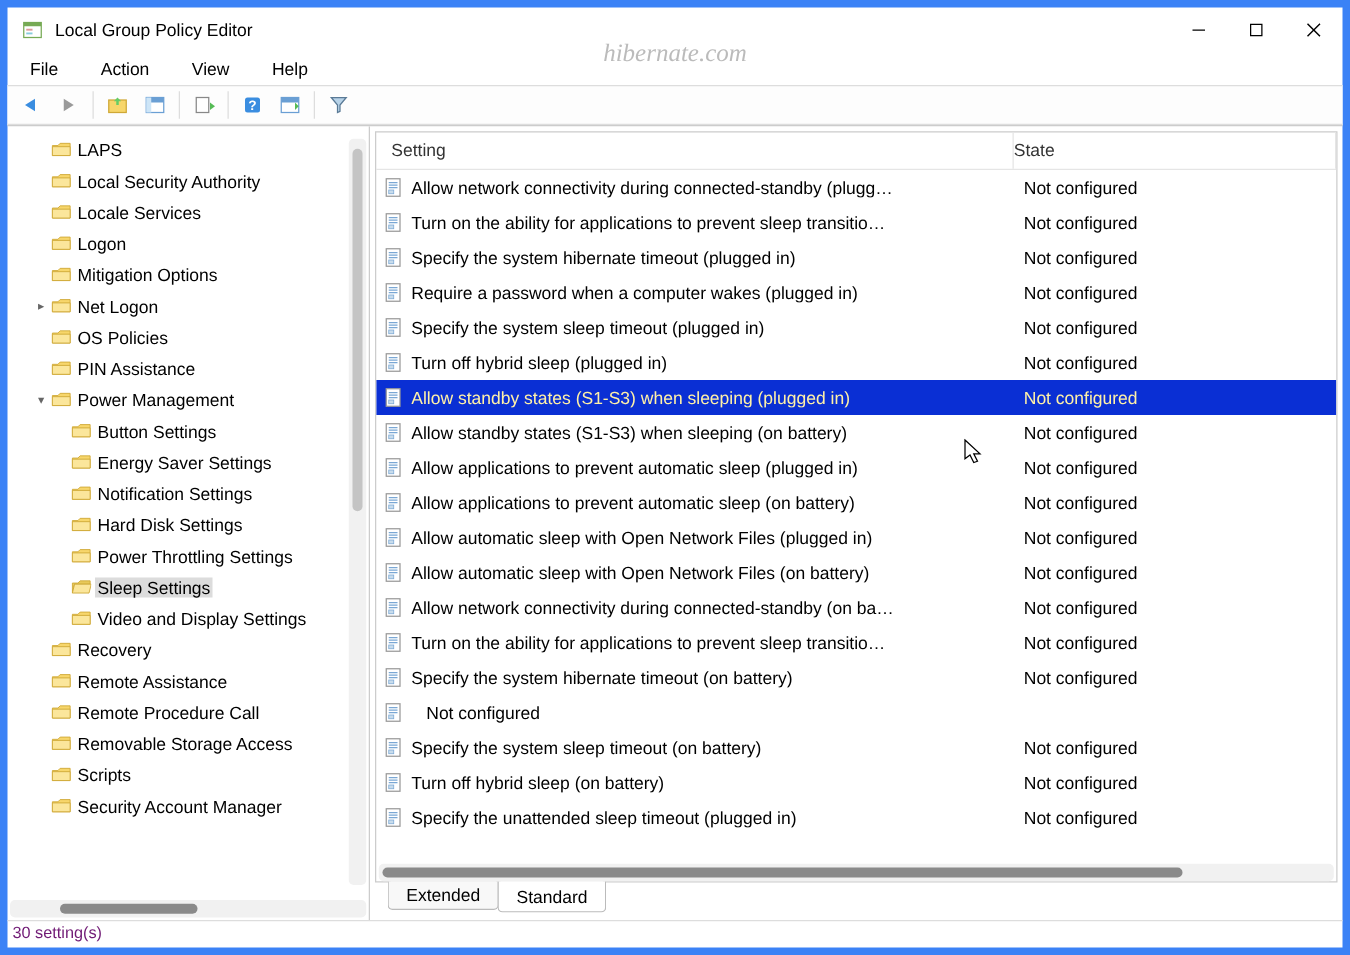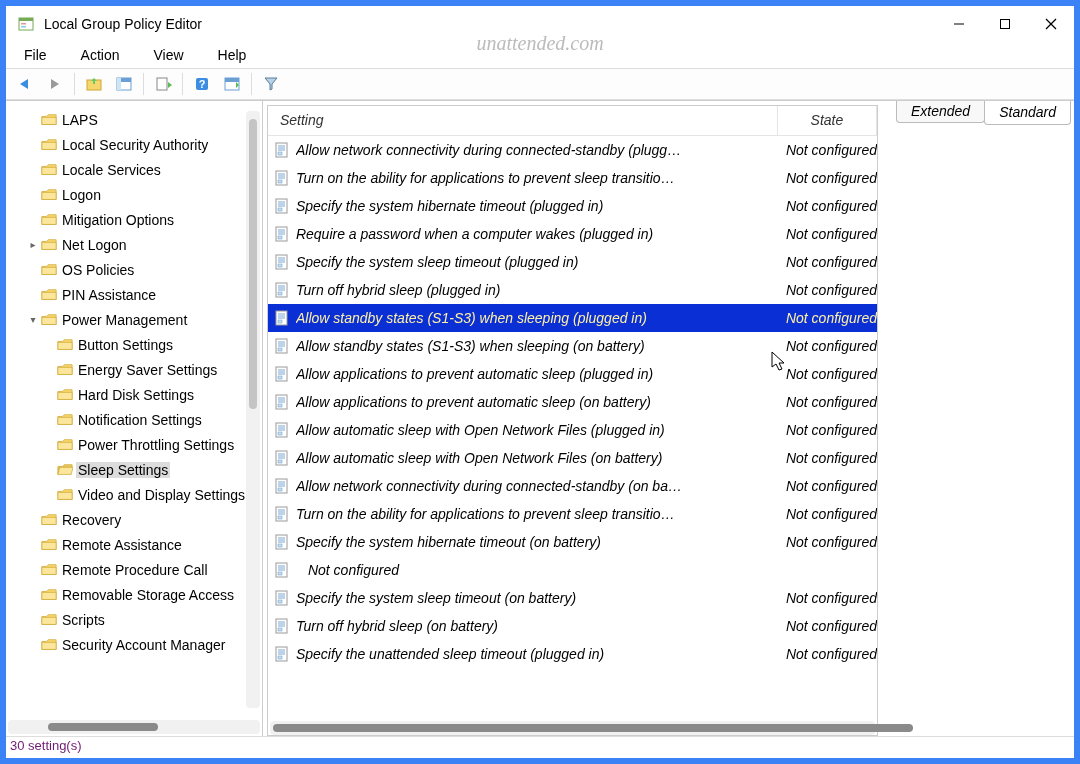--- a/index.html
+++ b/index.html
@@ -33,21 +33,21 @@
   .tree-row .label { color:#000; padding:0 2px; }
   .tree-row.selected .label { background:#dcdcdc; }
   .tree-vscroll { position:absolute; right:2px; top:10px; bottom:28px; width:14px; background:#f1f1f1; border-radius:4px; }
   .tree-vscroll .thumb { position:absolute; top:8px; width:8px; left:3px; height:290px; background:#c4c4c4; border-radius:4px; }
   .tree-hscroll { height:14px; background:#f1f1f1; margin:0 2px 2px 2px; position:relative; border-radius:4px;}
   .tree-hscroll .thumb { position:absolute; left:40px; top:3px; width:110px; height:8px; background:#8a8a8a; border-radius:4px; }
   
   .list-pane { flex:1; display:flex; flex-direction:column; border:1px solid #ccc; margin:4px 4px 0 4px; }
   .list-header { height:30px; display:flex; border-bottom:1px solid #e5e5e5; }
   .col-setting { width:510px; padding:6px 0 0 12px; border-right:1px solid #e5e5e5; color:#333; }
-  .col-state { flex:1; padding:6px 0 0 0; text-align:center; color:#333; border-right:1px solid #e5e5e5;}
+  .col-state { flex:1; padding:6px 0 0 0; color:#333; border-right:1px solid #e5e5e5;}
   .list-body { flex:1; overflow:hidden; }
   .list-row { display:flex; align-items:center; height:28px; }
   .list-row .ricon { width:28px; display:inline-flex; align-items:center; justify-content:center; }
   .list-row .rname { width:478px; white-space:nowrap; overflow:hidden; text-overflow:ellipsis; color:#000; }
   .list-row .rstate { flex:1; padding-left:12px; color:#000; white-space:nowrap; }
   .list-row.selected { background:#0a2fd4; }
   .list-row.selected .rname, .list-row.selected .rstate { color:#fff1a8; }
   .list-hscroll { height:14px; background:#f1f1f1; position:relative; border-radius:4px; margin:0 2px;}
   .list-hscroll .thumb { position:absolute; left:3px; top:3px; width:640px; height:8px; background:#8a8a8a; border-radius:4px; }
   
@@ -68,21 +68,21 @@
   <div class="titlebar">
     <span class="app-icon">
       <svg viewBox="0 0 16 16">
           <rect x="1" y="2" width="14" height="12" fill="#fff" stroke="#7a5" stroke-width="1"></rect>
           <rect x="1" y="2" width="14" height="3" fill="#7a5"></rect>
           <rect x="3" y="7" width="5" height="1.5" fill="#d99"></rect>
           <rect x="3" y="10" width="5" height="1.5" fill="#8cd"></rect>
         </svg>
     </span>
     <span class="title">Local Group Policy Editor</span>
-    <span class="watermark">unattended.com</span>
+    <span class="watermark">hibernate.com</span>
     <div class="win-controls">
       <div class="win-btn">
           <svg width="12" height="12">
             <line x1="1" y1="6" x2="11" y2="6" stroke="#000" stroke-width="1"></line>
           </svg>
         </div>
       <div class="win-btn">
           <svg width="12" height="12">
             <rect x="1.5" y="1.5" width="9" height="9" fill="none" stroke="#000" stroke-width="1"></rect>
           </svg>
@@ -272,31 +272,31 @@
             <span class="label">Energy Saver Settings</span>
           </div>
           <div class="tree-row depth2">
             <span class="expander"></span>
             <span class="ficon">
               <svg class="folder-svg" viewBox="0 0 18 14">
                 <path d="M1 3 L6 3 L8 1 L17 1 L17 12 L1 12 Z" fill="#f7d66b" stroke="#cfa836" stroke-width="0.8"></path>
                 <path d="M1 4 L17 4 L17 12 L1 12 Z" fill="#fbe69b" stroke="#cfa836" stroke-width="0.8"></path>
               </svg>
             </span>
+            <span class="label">Notification Settings</span>
+          </div>
+          <div class="tree-row depth2">
+            <span class="expander"></span>
+            <span class="ficon">
+              <svg class="folder-svg" viewBox="0 0 18 14">
+                <path d="M1 3 L6 3 L8 1 L17 1 L17 12 L1 12 Z" fill="#f7d66b" stroke="#cfa836" stroke-width="0.8"></path>
+                <path d="M1 4 L17 4 L17 12 L1 12 Z" fill="#fbe69b" stroke="#cfa836" stroke-width="0.8"></path>
+              </svg>
+            </span>
             <span class="label">Hard Disk Settings</span>
-          </div>
-          <div class="tree-row depth2">
-            <span class="expander"></span>
-            <span class="ficon">
-              <svg class="folder-svg" viewBox="0 0 18 14">
-                <path d="M1 3 L6 3 L8 1 L17 1 L17 12 L1 12 Z" fill="#f7d66b" stroke="#cfa836" stroke-width="0.8"></path>
-                <path d="M1 4 L17 4 L17 12 L1 12 Z" fill="#fbe69b" stroke="#cfa836" stroke-width="0.8"></path>
-              </svg>
-            </span>
-            <span class="label">Notification Settings</span>
           </div>
           <div class="tree-row depth2">
             <span class="expander"></span>
             <span class="ficon">
               <svg class="folder-svg" viewBox="0 0 18 14">
                 <path d="M1 3 L6 3 L8 1 L17 1 L17 12 L1 12 Z" fill="#f7d66b" stroke="#cfa836" stroke-width="0.8"></path>
                 <path d="M1 4 L17 4 L17 12 L1 12 Z" fill="#fbe69b" stroke="#cfa836" stroke-width="0.8"></path>
               </svg>
             </span>
             <span class="label">Power Throttling Settings</span>
@@ -383,21 +383,21 @@
           </div>
         </div>
       <div class="tree-vscroll">
           <div class="thumb"></div>
         </div>
       <div class="tree-hscroll">
           <div class="thumb"></div>
         </div>
     </div>
 
-    <div style="flex:1; display:flex; flex-direction:row;font-style:italic;">
+    <div style="flex:1; display:flex; flex-direction:column;">
       <div class="list-pane">
         <div class="list-header">
           <div class="col-setting">Setting</div>
           <div class="col-state">State</div>
         </div>
         <div class="list-body" id="list-body">
             <div class="list-row">
               <span class="ricon">
                 <svg class="policy-icon" viewBox="0 0 16 16">
                   <rect x="2" y="1" width="11" height="14" fill="#fff" stroke="#9a9a9a"></rect>

